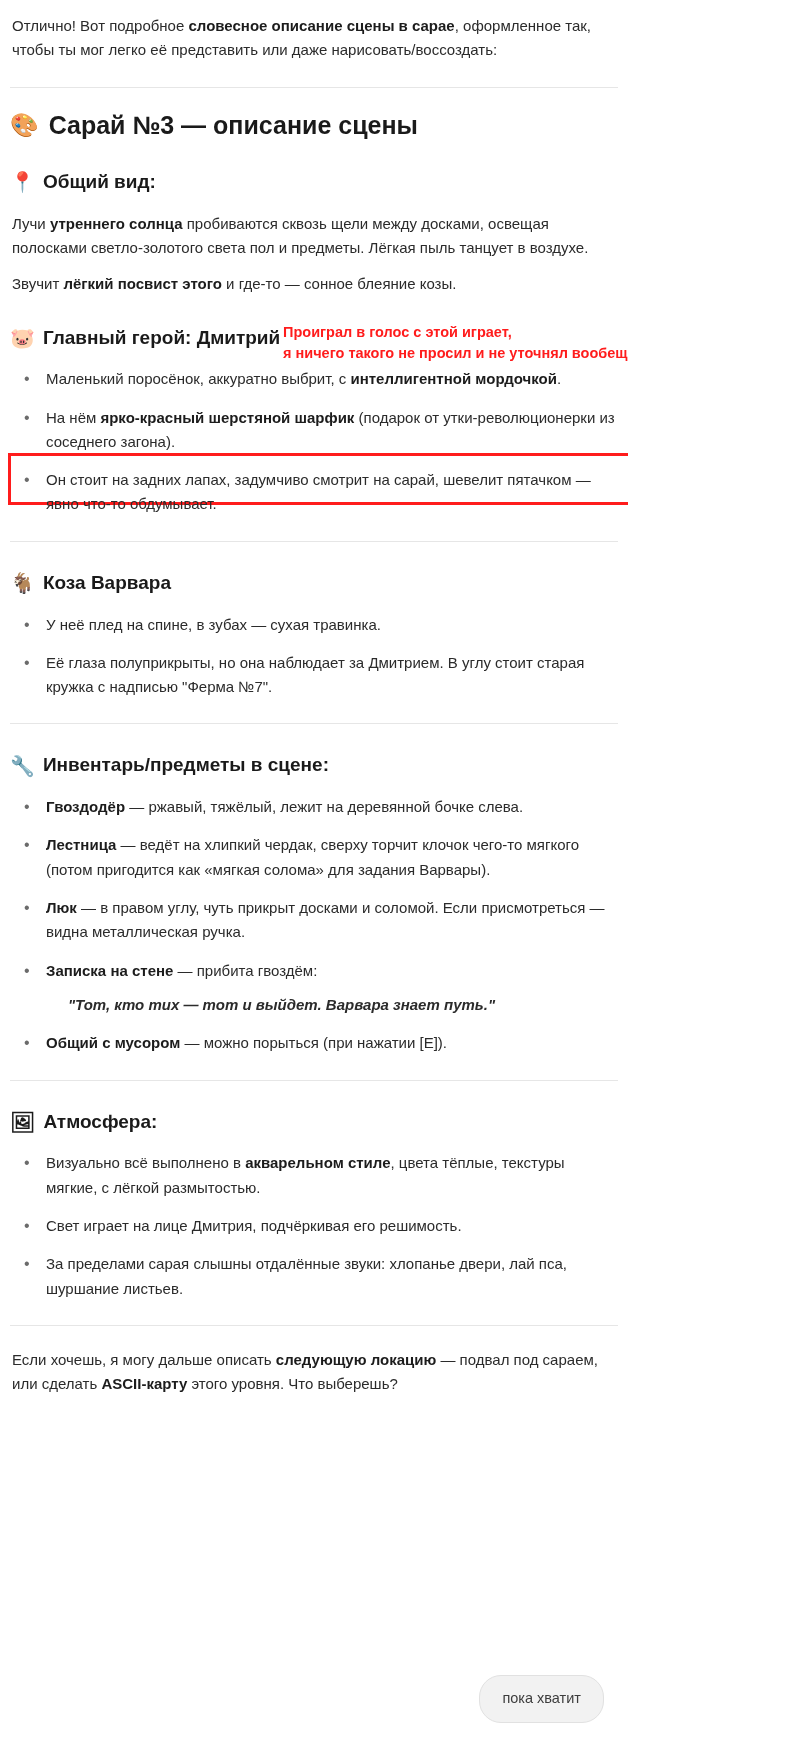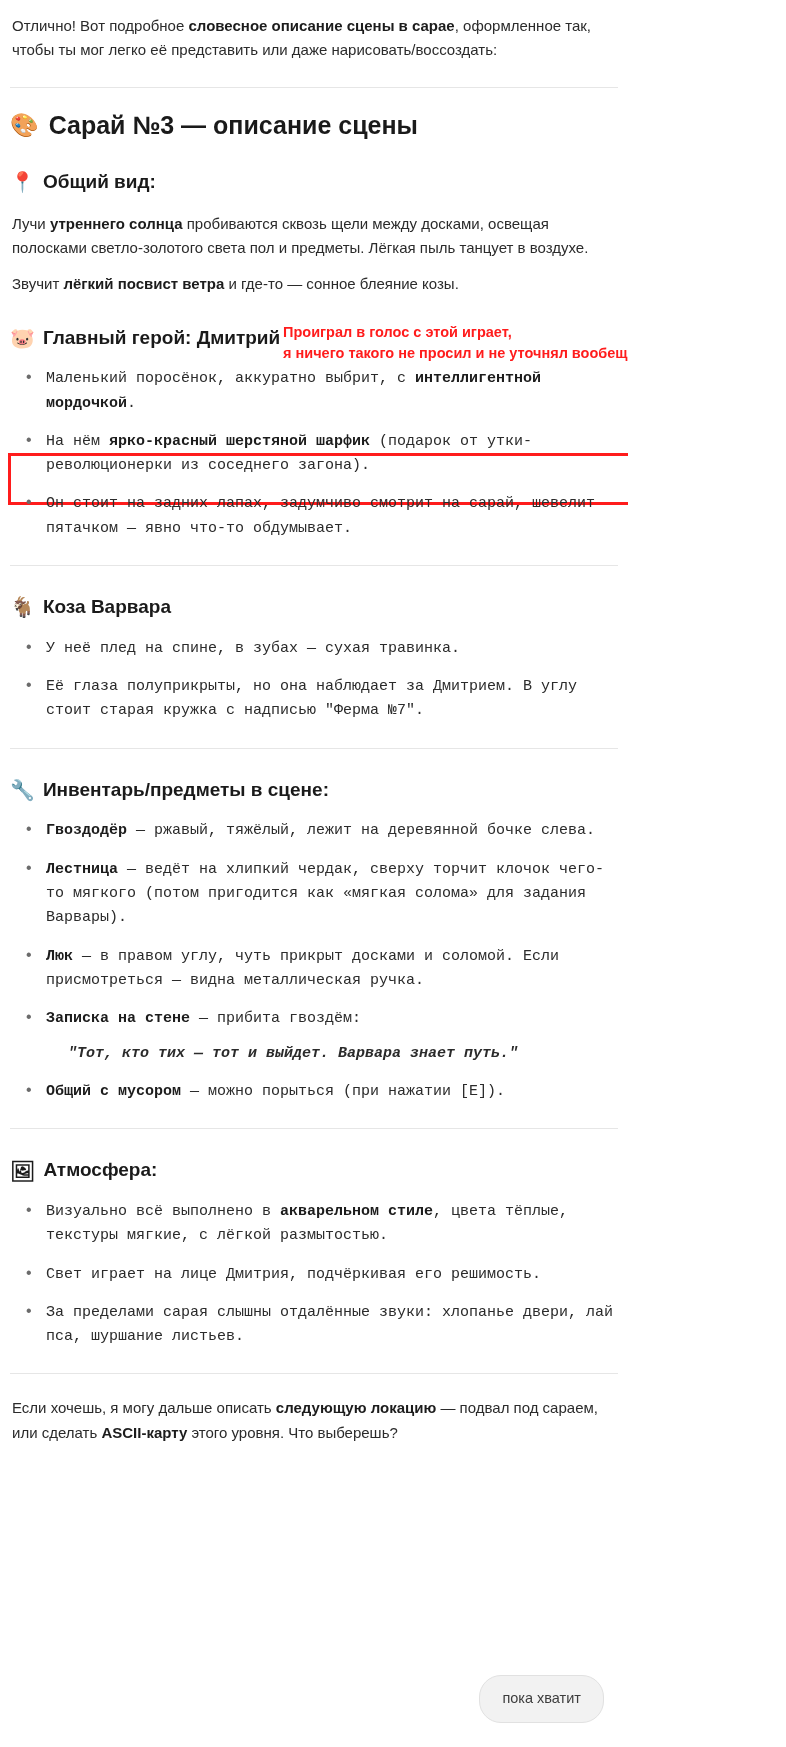--- a/index.html
+++ b/index.html
@@ -56,21 +56,20 @@
 
   ul.list {
     margin: 0 0 6px 0;
     padding-left: 30px;
     list-style: none;
   }
   ul.list > li {
     position: relative;
     margin: 0 0 14px 0;
     padding-left: 6px;
-    font-family: Liberation Mono, monospace;
   }
   ul.list > li::before {
     content: "•";
     position: absolute;
     left: -16px;
     top: -1px;
     color: #6b6b6b;
     font-size: 16px;
   }
 
@@ -154,21 +153,21 @@
     <span class="emoji">🎨</span>
     <span>Сарай №3 — описание сцены</span>
   </h1>
 
   <h2 class="head">
     <span class="emoji">📍</span>
     <span>Общий вид:</span>
   </h2>
   <div class="body-text">
     <p class="lead-para"><span>Лучи </span><b>утреннего солнца</b><span> пробиваются сквозь щели между досками, освещая полосками светло-золотого света пол и предметы. Лёгкая пыль танцует в воздухе.</span></p>
-    <p class="lead-para"><span>Звучит </span><b>лёгкий посвист ветра</b><span> и где-то — сонное блеяние козы.</span></p>
+    <p class="lead-para"><span>Звучит </span><b>лёгкий посвист этого</b><span> и где-то — сонное блеяние козы.</span></p>
   </div>
 
   <div class="note-block">
     <div>Проиграл в голос с этой играет,</div>
     <div>я ничего такого не просил и не уточнял вообещ ничего</div>
   </div>
   <div class="arrow-wrap">
     <svg width="52" height="82" viewBox="0 0 52 82" aria-hidden="true">
       <rect x="18" y="0" width="16" height="52" fill="#ff1c1c"></rect>
       <polygon points="2,48 50,48 26,80" fill="#ff1c1c"></polygon>

